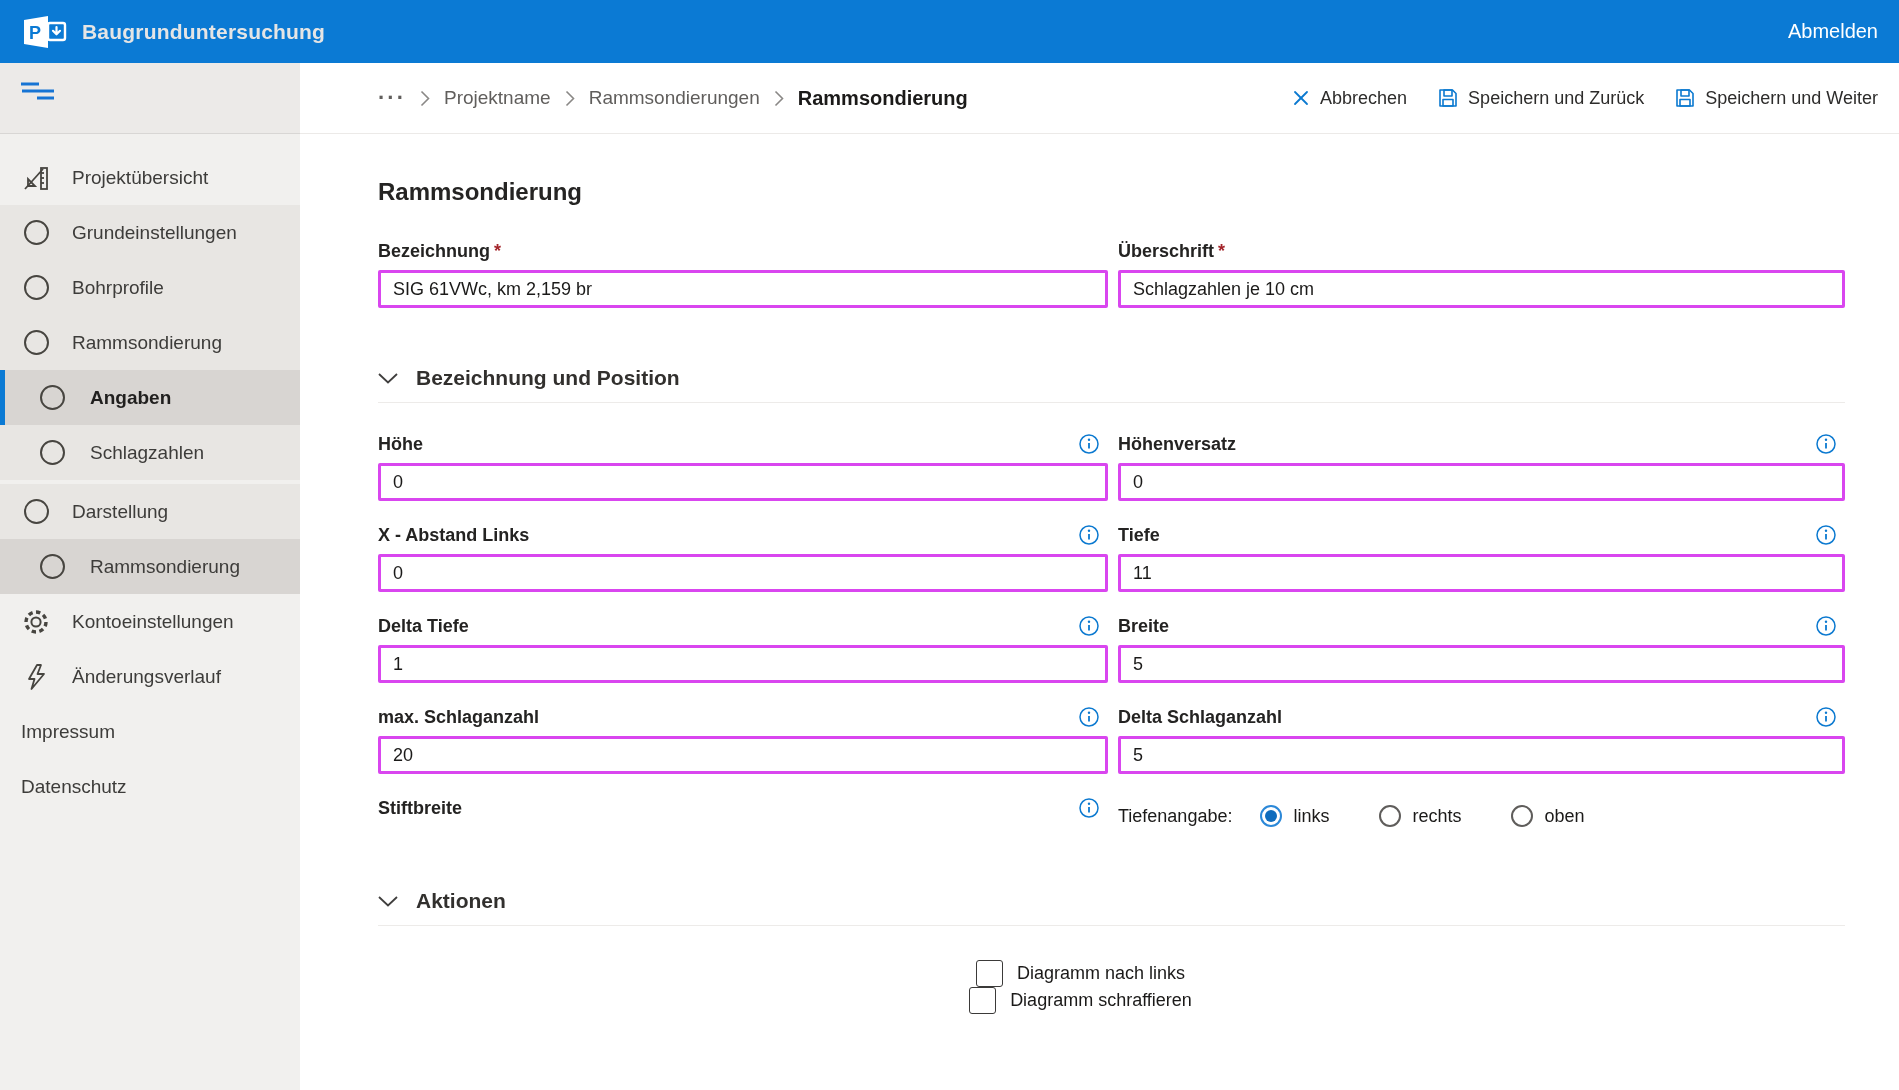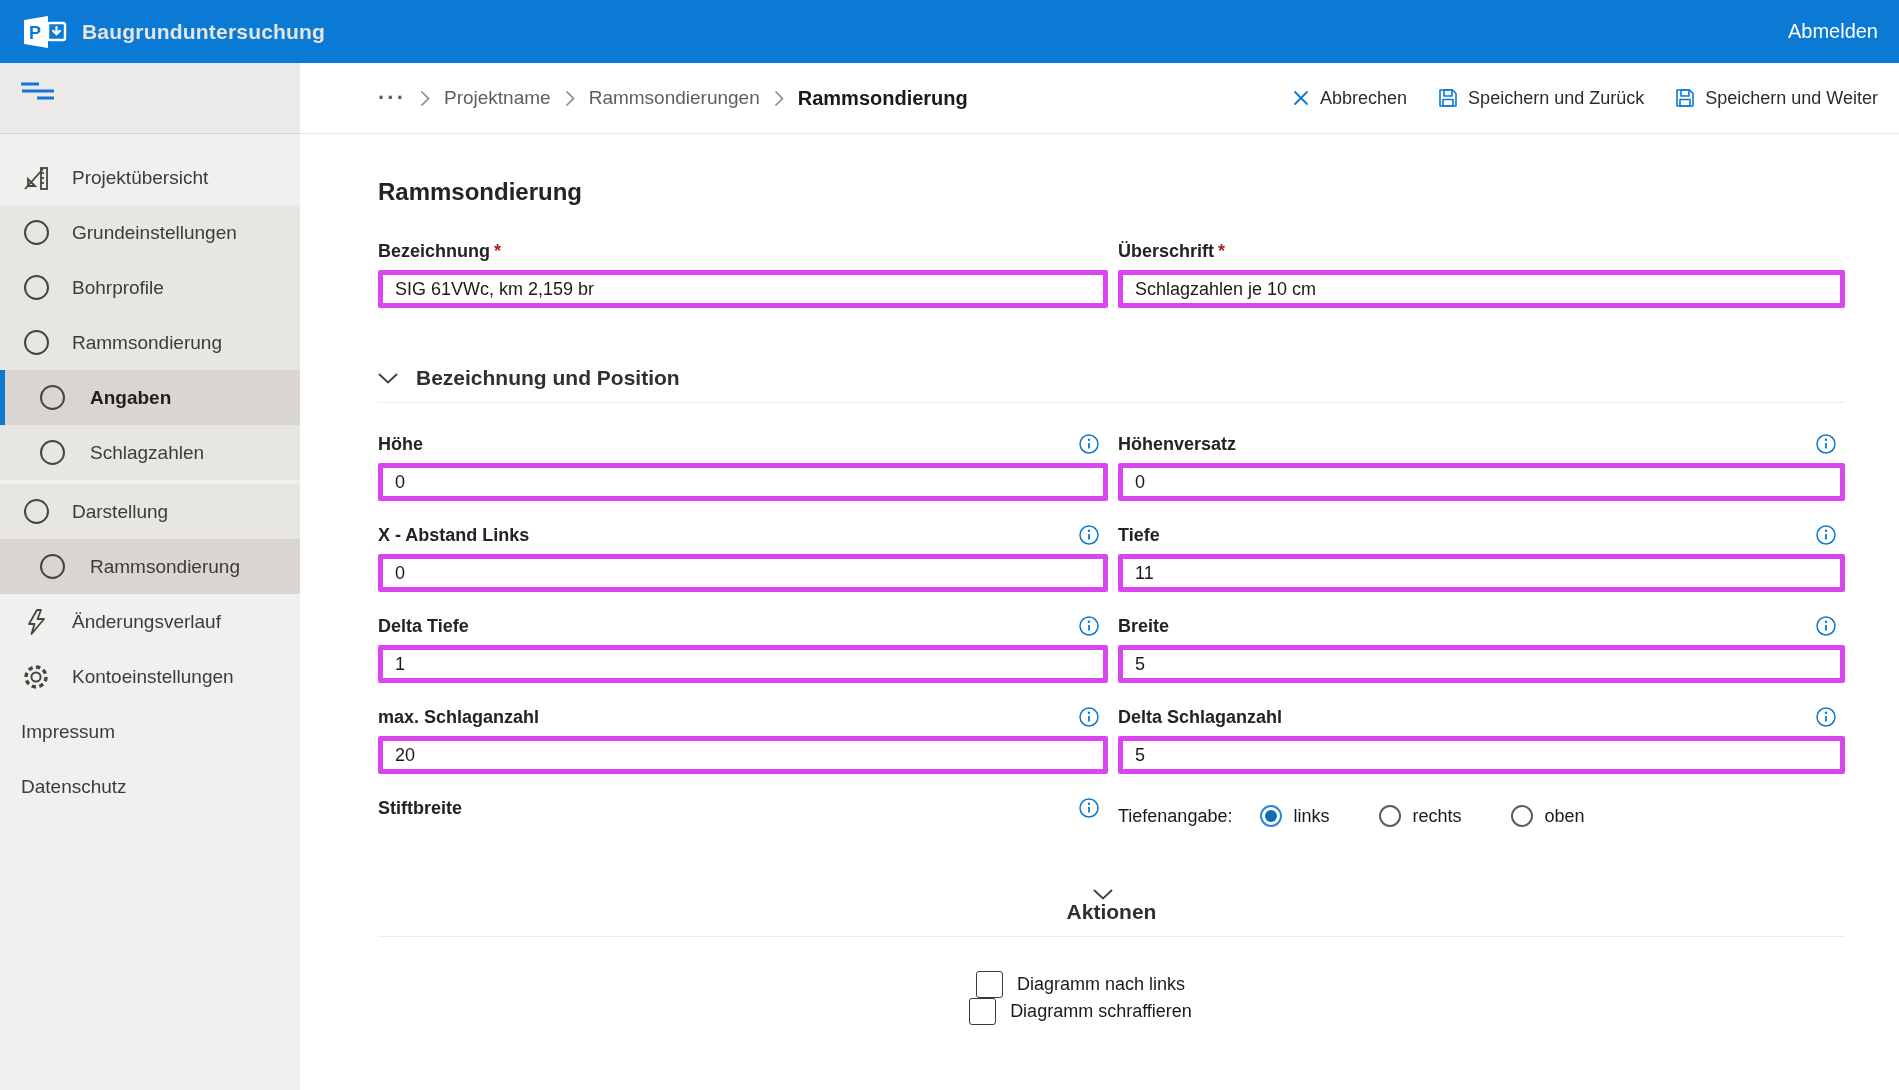--- a/index.html
+++ b/index.html
@@ -53,26 +53,26 @@
   .action .a-ic { margin-right:9px; display:flex; align-items:center; }
 
   .content { padding:44px 54px 0 78px; }
   .page-title { font-size:24px; font-weight:bold; color:#252423; margin-bottom:34px; }
 
   .form-grid { display:grid; grid-template-columns:730px 727px; column-gap:10px; row-gap:23px; }
 
   .fld-label-row { display:flex; align-items:center; justify-content:space-between; height:22px; margin-bottom:8px; }
   .fld-label { font-size:18px; font-weight:bold; color:#242322; }
   .req { color:#a4262c; font-weight:bold; margin-left:4px; }
-  .txt-input { width:100%; height:38px; border:5px solid #d946ef; border-radius:2px; background:#fff;
+  .txt-input { width:100%; height:38px; border:3px solid #d946ef; border-radius:2px; background:#fff;
                font-family:"Liberation Sans", sans-serif; font-size:18px; color:#1b1a19; padding:0 12px; outline:none; }
   .info-ic { cursor:pointer; display:flex; margin-right:8px; }
 
   .section-head { display:flex; align-items:center; margin-top:58px; padding-bottom:12px; border-bottom:1px solid #edebe9; margin-bottom:30px; }
-  .section-head.second { margin-top:54px;flex-direction:column; }
+  .section-head.second { margin-top:54px; }
   .chev { margin-right:18px; display:flex; cursor:pointer; }
   .section-title { font-size:21px; font-weight:bold; color:#32302e; }
 
   .radio-cell { display:flex; align-items:flex-end; }
   .radio-row { display:flex; align-items:center; height:38px; }
   .radio-group-label { font-size:18px; color:#1b1a19; margin-right:28px; }
   .radio-opt { display:flex; align-items:center; margin-right:50px; cursor:pointer; }
   .radio-ring { width:22px; height:22px; border-radius:50%; border:2px solid #5f5d5b; background:#fff;
                 display:flex; align-items:center; justify-content:center; }
   .radio-opt.checked .radio-ring { border-color:#2b88d8; }
@@ -176,34 +176,34 @@
           <span class="icon-box">
               <span class="circle-ic"></span>
             </span>
           <span>Rammsondierung</span>
         </div>
       </div>
 
       <div class="sec-light">
         <div class="nav-item">
           <span class="icon-box">
-            <svg width="26" height="28" viewBox="0 0 26 28" fill="none" stroke="#474540" stroke-width="1.8" stroke-linejoin="round">
-              <path d="M14 2 L6 16 h5.5 L8.5 26 L21 11 h-6.5 L18 2 Z"></path>
-            </svg>
-          </span>
-          <span>Änderungsverlauf</span>
-        </div>
-        <div class="nav-item">
-          <span class="icon-box">
             <svg width="28" height="28" viewBox="0 0 28 28" fill="none">
               <circle cx="14" cy="14" r="10" stroke="#474540" stroke-width="3.4" stroke-dasharray="4.4 3.4"></circle>
               <circle cx="14" cy="14" r="4.6" stroke="#474540" stroke-width="2"></circle>
             </svg>
           </span>
           <span>Kontoeinstellungen</span>
+        </div>
+        <div class="nav-item">
+          <span class="icon-box">
+            <svg width="26" height="28" viewBox="0 0 26 28" fill="none" stroke="#474540" stroke-width="1.8" stroke-linejoin="round">
+              <path d="M14 2 L6 16 h5.5 L8.5 26 L21 11 h-6.5 L18 2 Z"></path>
+            </svg>
+          </span>
+          <span>Änderungsverlauf</span>
         </div>
         <div class="nav-link">
           <span>Impressum</span>
         </div>
         <div class="nav-link">
           <span>Datenschutz</span>
         </div>
       </div>
       <div class="sidebar-fill"></div>
     </div>

